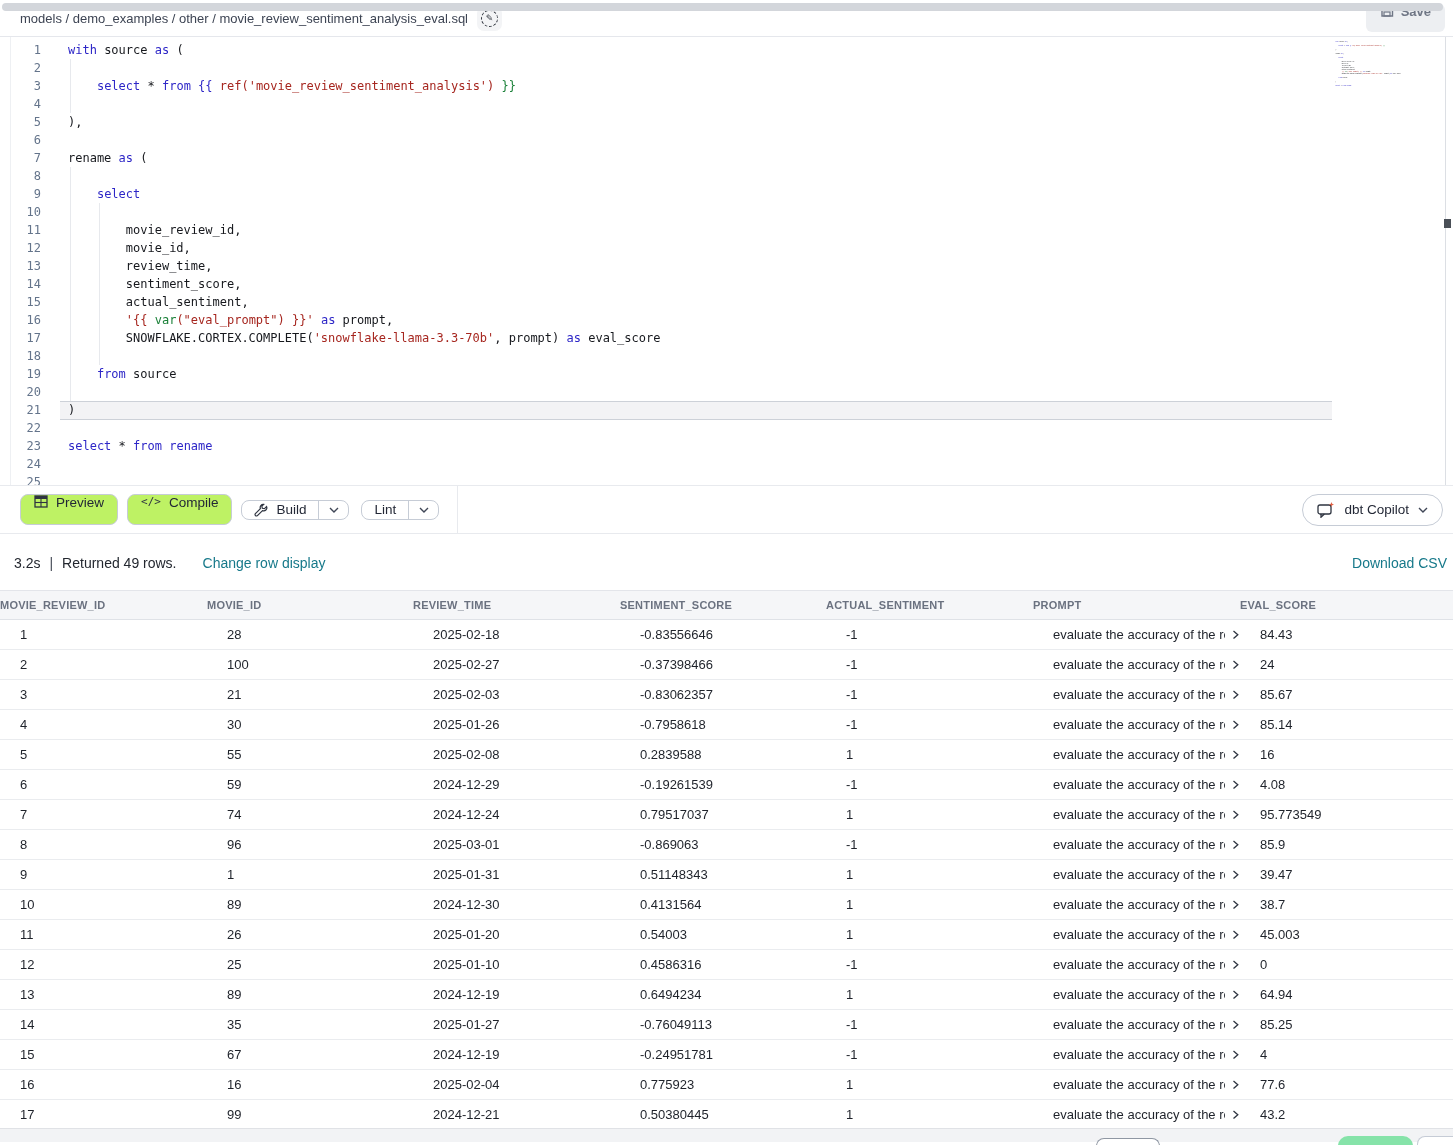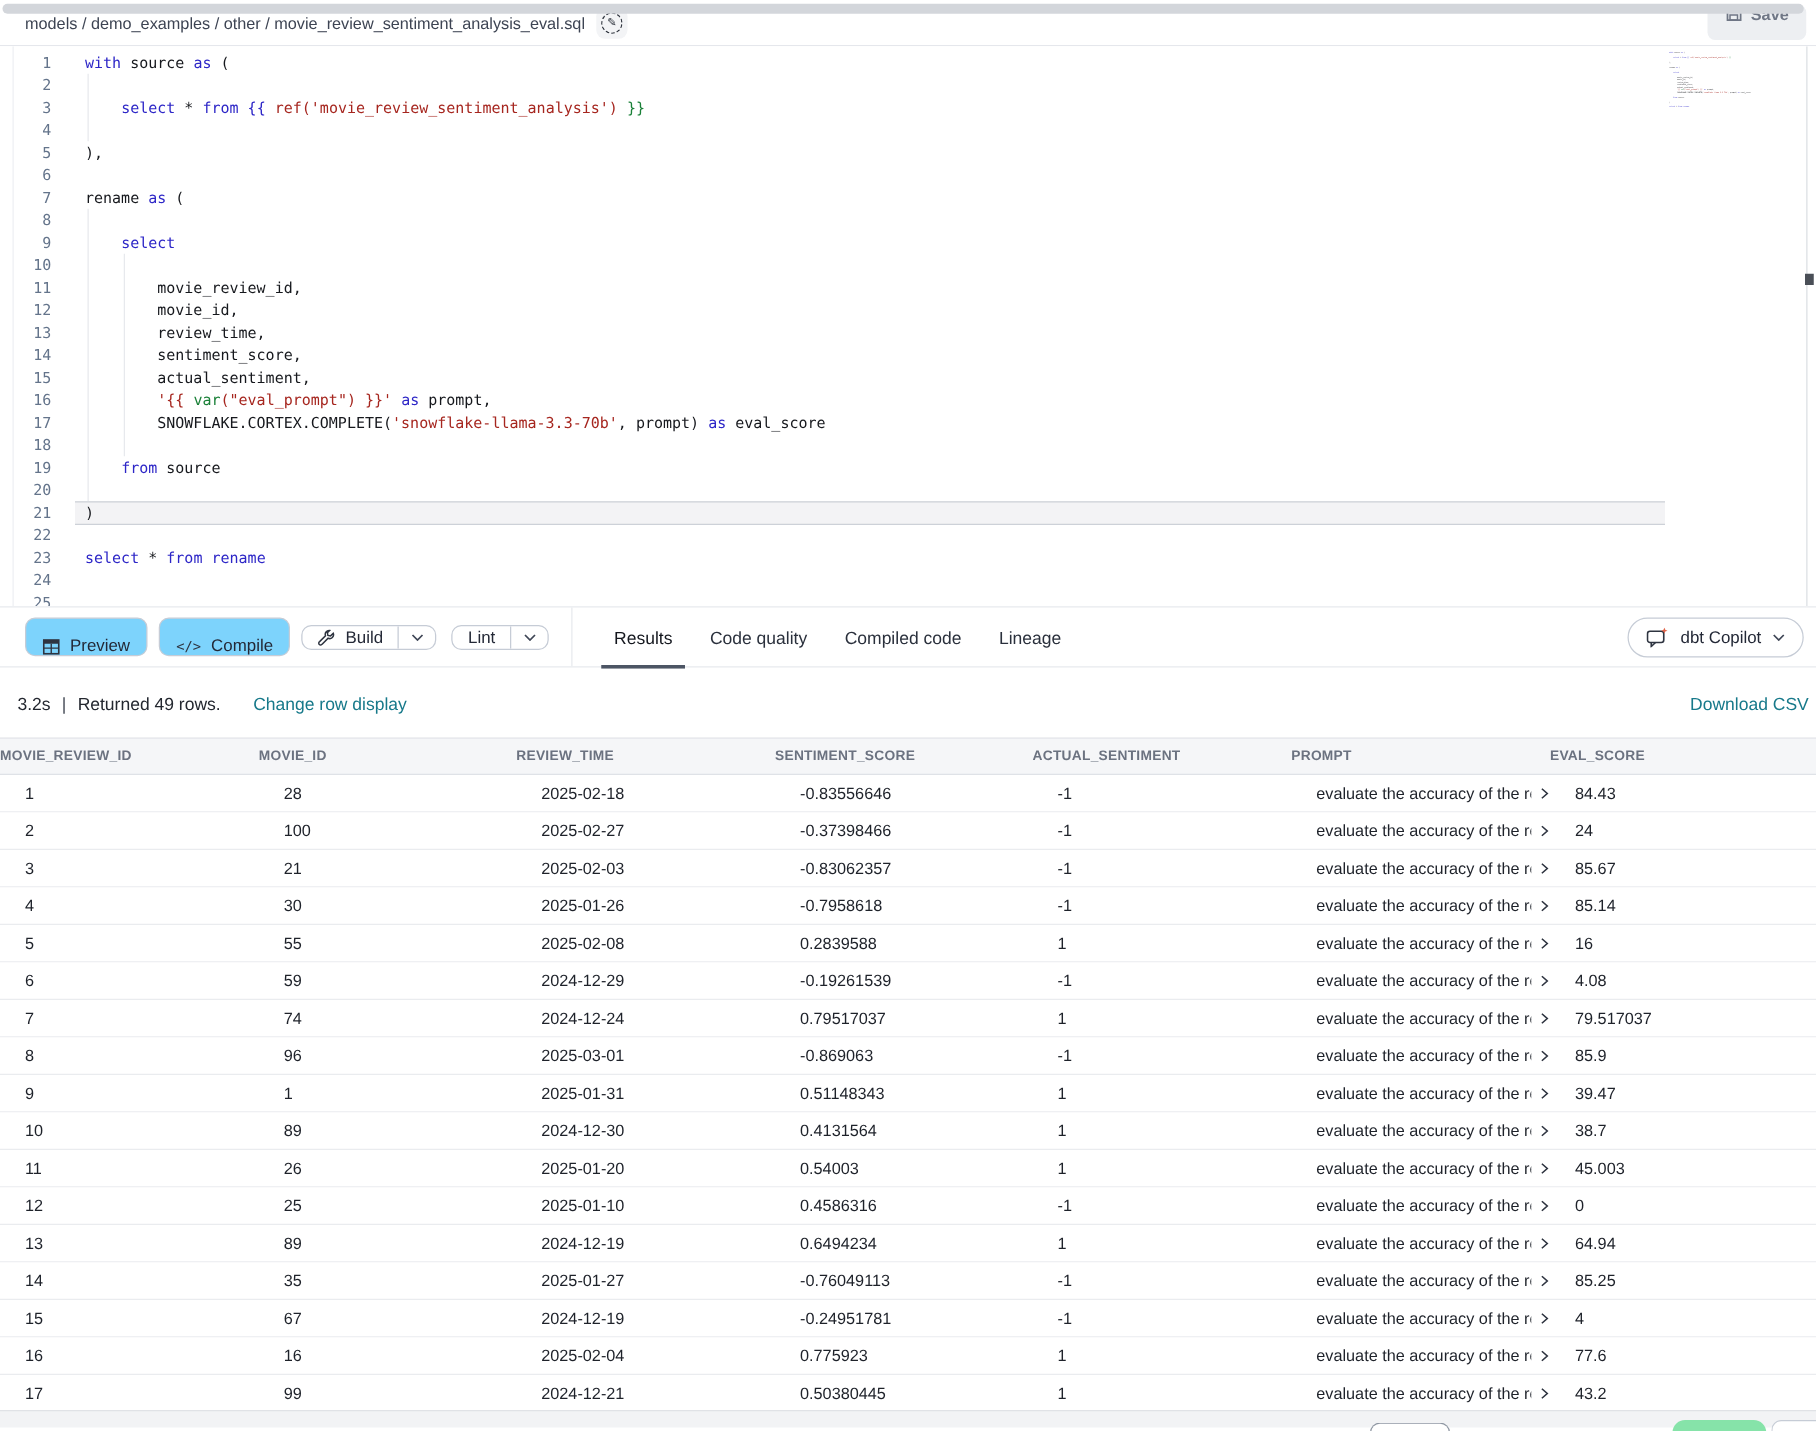--- a/index.html
+++ b/index.html
@@ -41,21 +41,21 @@
   .ln { display:inline-block; width:41px; text-align:right; color:var(--line-number); flex:none; }
   .ct { margin-left:27px; }
   .kw { color:var(--kw); } .st { color:var(--st); } .gr { color:var(--gr); } .pl { color:#16181d; }
   .minimap { position:absolute; left:1335px; top:4px; width:108px; height:86px; overflow:hidden; }
   #minimap-inner { transform:scale(0.11); transform-origin:0 0; width:1100px; }
 
   
   .toolbar { position:absolute; top:485px; left:0; right:0; height:49px; background:#fff;
     border-top:1px solid #e8eaee; border-bottom:1px solid #e8eaee;
     display:flex; align-items:center; padding:0 8px 0 20px; }
-  .tb-btn { display:flex; align-items:flex-end; gap:8px; height:31px; background:#7dd3fc;
+  .tb-btn { display:flex; align-items:flex-start; gap:8px; height:31px; background:#bef264;
     border:1px solid #c6ccd6; border-radius:8px; padding:0 13px; font-size:13.5px;
     color:#232836; font-family:inherit; margin-right:9px; cursor:pointer; }
   .split { display:flex; align-items:stretch; margin-right:12px; border:1px solid #c6ccd6;
     border-radius:8px; height:20px; background:#fff; overflow:hidden; }
   .split .main { display:flex; align-items:center; gap:8px; padding:0 12px; font-size:13.5px; color:#232836; cursor:pointer; }
   .split .chev { width:30px; border-left:1px solid #c6ccd6; display:flex; align-items:center; justify-content:center; cursor:pointer; }
   .tdivider { width:1px; align-self:stretch; background:#e8eaee; margin-left:6px; }
   .tabs { display:flex; height:49px; margin-left:18px; }
   .tab { padding:0 10px; margin:0 5px; display:flex; align-items:center; font-size:14px;
     color:#2a303c; position:relative; cursor:pointer; }
@@ -219,26 +219,20 @@
     <div class="main">
       <span>Lint</span>
     </div>
     <div class="chev">
       <svg width="10" height="6" viewBox="0 0 10 6">
           <path d="M1 1l4 4 4-4" fill="none" stroke="#3f4656" stroke-width="1.4"></path>
         </svg>
     </div>
   </div>
   <div class="tdivider"></div>
-  <div class="tabs" id="tabs">
-      <div class="tab active">Results</div>
-      <div class="tab">Code quality</div>
-      <div class="tab">Compiled code</div>
-      <div class="tab">Lineage</div>
-    </div>
   <button class="copilot">
     <span style="display:flex">
       <svg width="18" height="16" viewBox="0 0 18 16">
           <rect x="1" y="3" width="13" height="9" rx="2" fill="none" stroke="#2e3440" stroke-width="1.3"></rect>
           <path d="M4 12v3.2L7.4 12" fill="none" stroke="#2e3440" stroke-width="1.3"></path>
           <path d="M14.5 0l.7 1.8 1.8.7-1.8.7-.7 1.8-.7-1.8L12 2.5l1.8-.7z" fill="#e0654a"></path>
         </svg>
     </span>
     <span>dbt Copilot</span>
     <svg width="10" height="6" viewBox="0 0 10 6">
@@ -355,21 +349,21 @@
         <div class="td">74</div>
         <div class="td">2024-12-24</div>
         <div class="td">0.79517037</div>
         <div class="td">1</div>
         <div class="td prompt-cell">
           <span class="prompt-text">evaluate the accuracy of the res…</span>
           <svg width="8" height="10" viewBox="0 0 8 10">
             <path d="M1.5 1l4.3 3.8L1.5 8.6" fill="none" stroke="#2e3440" stroke-width="1.3"></path>
           </svg>
         </div>
-        <div class="td">79.517037</div>
+        <div class="td">95.773549</div>
       </div>
       <div class="trow tr">
         <div class="td">8</div>
         <div class="td">96</div>
         <div class="td">2025-03-01</div>
         <div class="td">-0.869063</div>
         <div class="td">-1</div>
         <div class="td prompt-cell">
           <span class="prompt-text">evaluate the accuracy of the res…</span>
           <svg width="8" height="10" viewBox="0 0 8 10">

